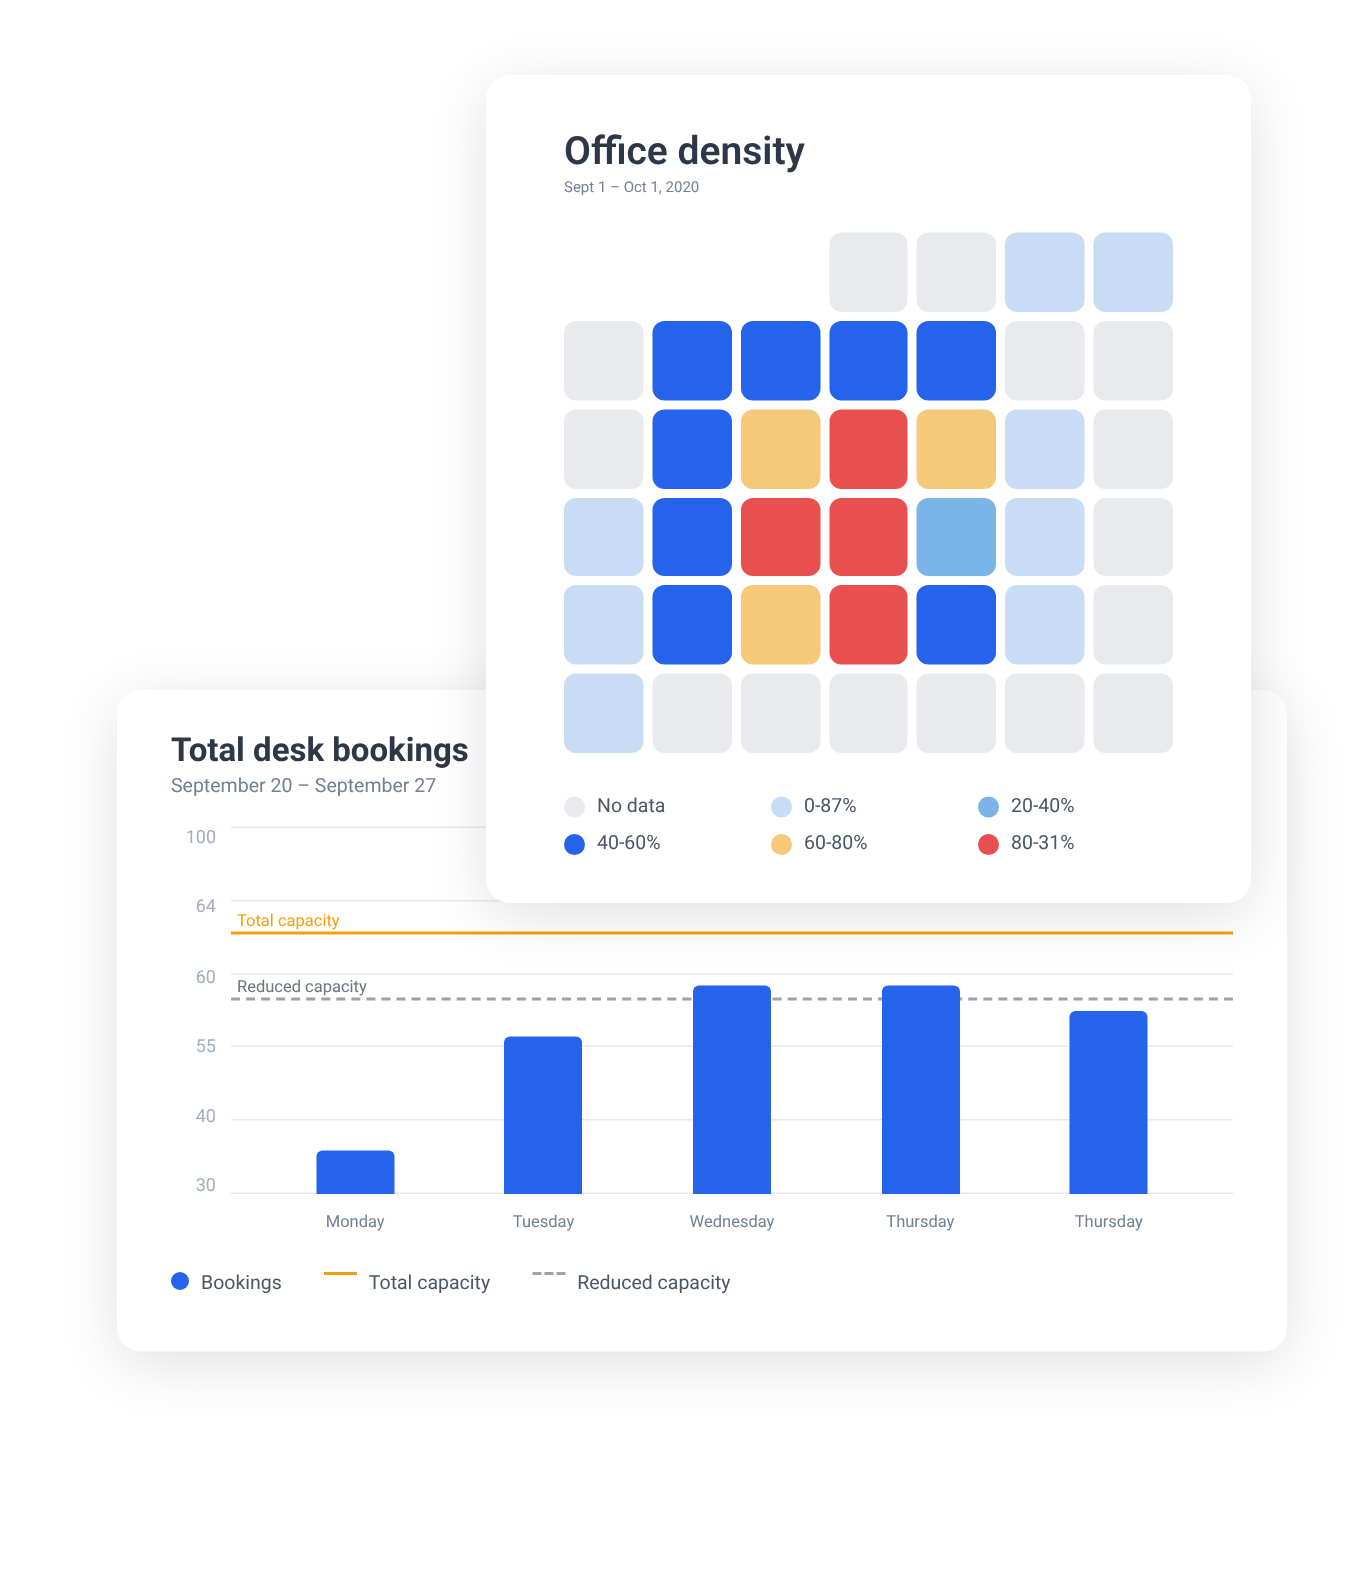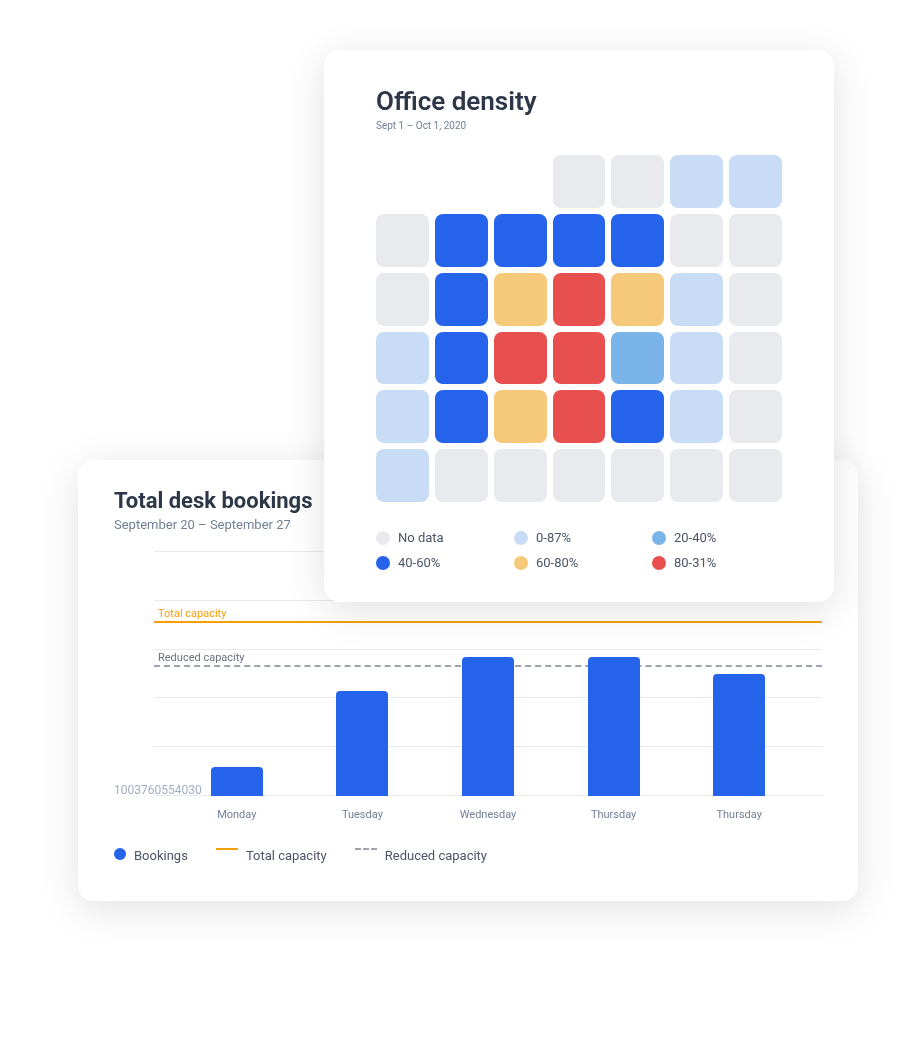--- a/index.html
+++ b/index.html
@@ -123,21 +123,21 @@
       width: 100%;
     }
 
     .y-axis {
       position: absolute;
       left: 0;
       top: 0;
       bottom: 36px;
       width: 36px;
       display: flex;
-      flex-direction: row;
+      flex-direction: column;
       justify-content: space-between;
       align-items: flex-end;
       padding-right: 6px;
     }
 
     .y-label {
       font-size: 12px;
       color: #a0aec0;
       line-height: 1;
     }
@@ -362,21 +362,21 @@
 </div>
 
 <div class="bar-chart-card">
   <div class="chart-title">Total desk bookings</div>
   <div class="chart-subtitle">September 20 – September 27</div>
 
   <div class="chart-area">
 
     <div class="y-axis">
       <span class="y-label">100</span>
-      <span class="y-label">37</span>
+      <span class="y-label">64</span>
       <span class="y-label">60</span>
       <span class="y-label">55</span>
       <span class="y-label">40</span>
       <span class="y-label">30</span>
     </div>
 
     <div class="chart-inner">
 
       <div class="grid-lines">
 

